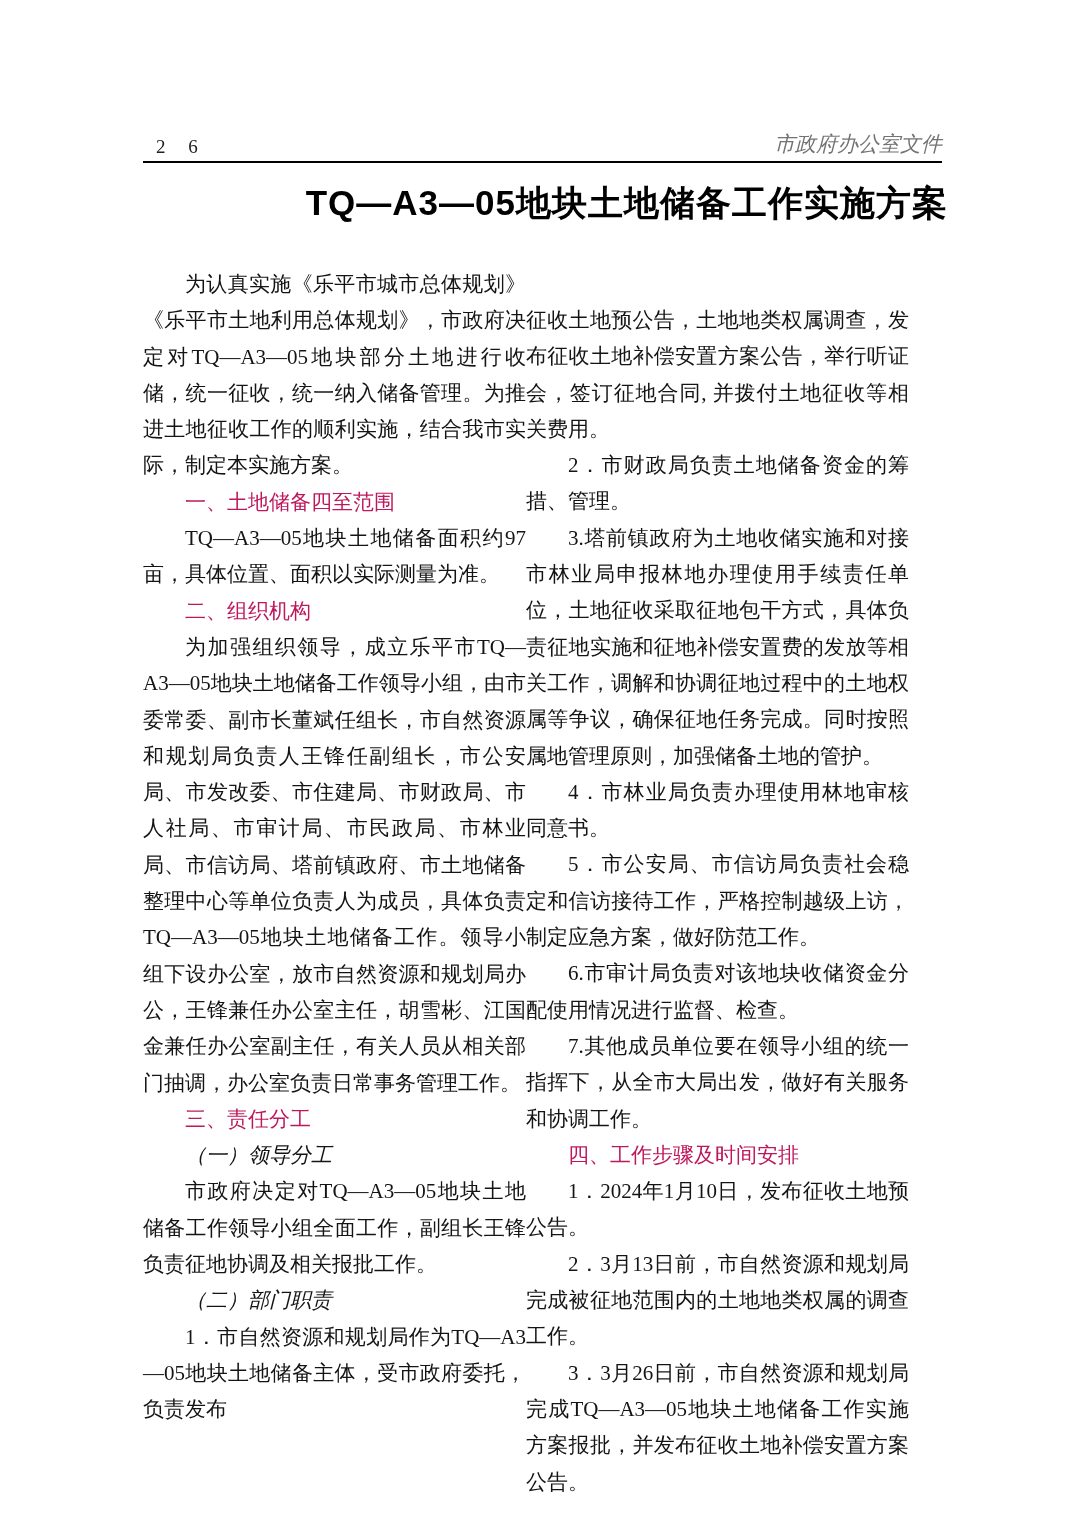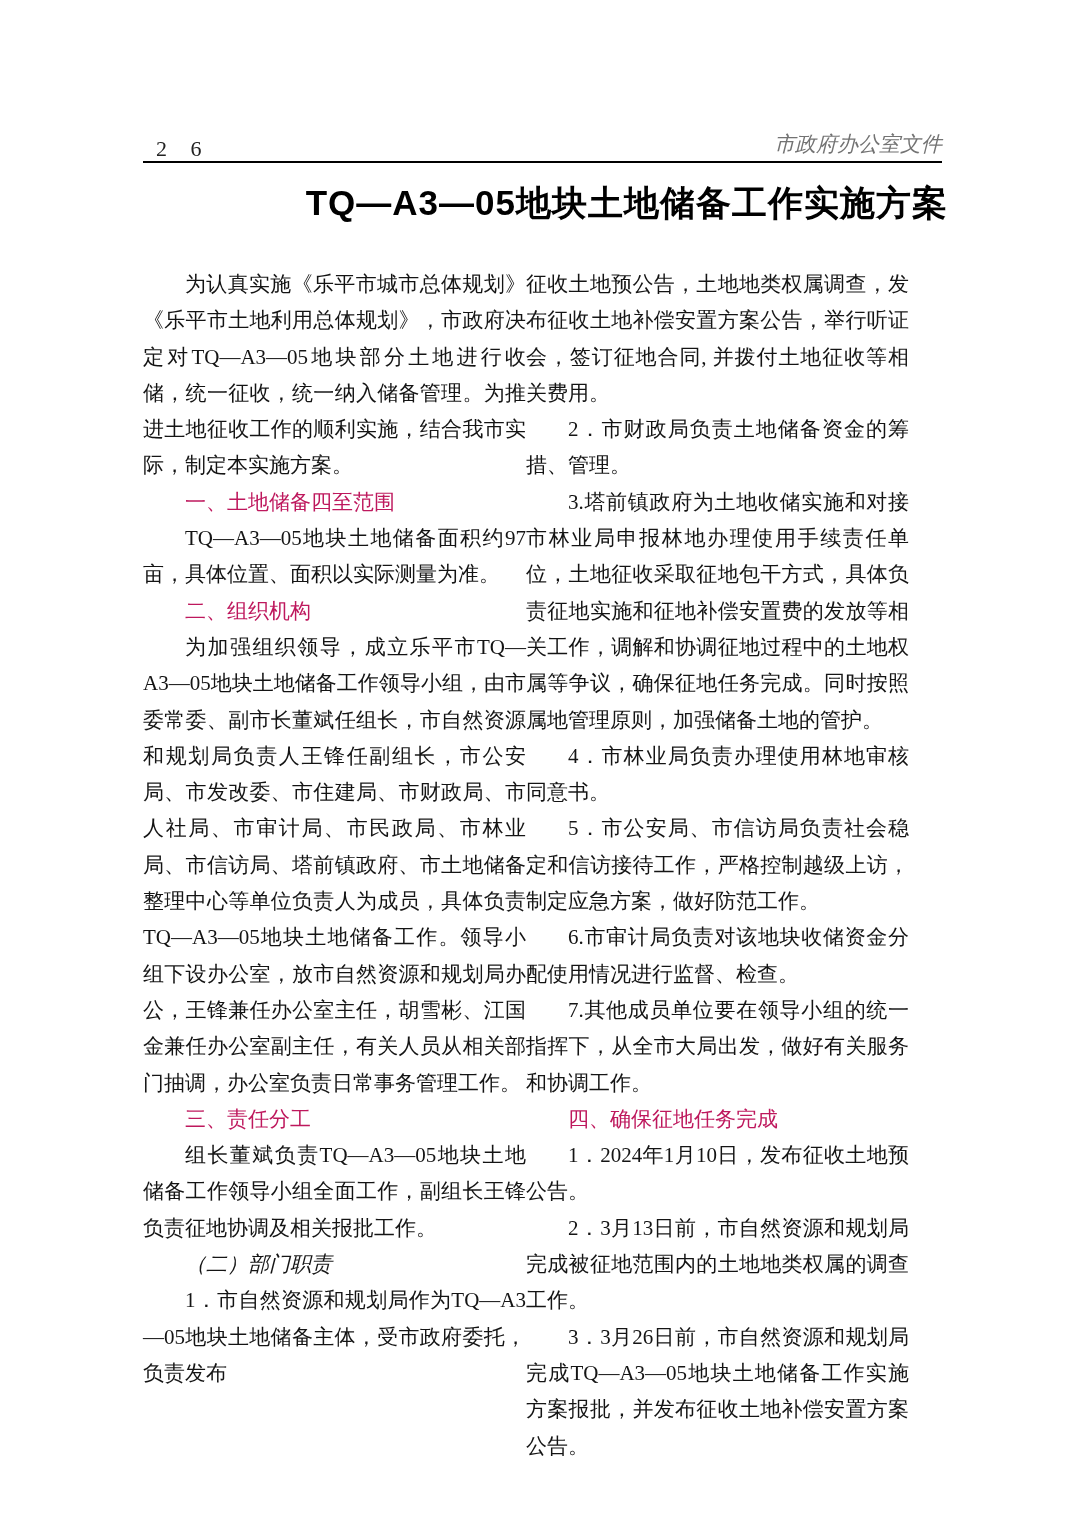--- a/index.html
+++ b/index.html
@@ -13,21 +13,21 @@
     height: 1520px;
     background: #ffffff;
     font-family: "Liberation Serif", "DejaVu Serif", serif;
     color: #1c1c1c;
     overflow: hidden;
   }
   .page-number {
     position: absolute;
     left: 156px;
     top: 136px;
-    font-size: 22px;
+    font-size: 19px;
     letter-spacing: 9px;
     color: #222;
   }
   .header-right {
     position: absolute;
     right: 132px;
     top: 130px;
     font-size: 21px;
     font-style: italic;
     color: #737373;
@@ -66,21 +66,21 @@
     line-height: 36.3px;
     text-align: justify;
     text-justify: inter-character;
     color: #141414;
   }
   .column p {
     margin: 0;
     padding: 0;
   }
   .paragraph { text-indent: 2em; }
-  .paragraph.no-indent { text-indent: 0; }
+  .paragraph.no-indent { text-indent: 0; margin-top: 36px; }
   .heading {
     text-indent: 2em;
     font-weight: 400;
     font-family: "Liberation Sans", "DejaVu Sans", sans-serif;
     color: #be185d;
   }
   .subheading {
     text-indent: 2em;
     font-style: italic;
   }
@@ -94,31 +94,32 @@
   <div class="header-rule"></div>
   <div class="doc-title">TQ—A3—05地块土地储备工作实施方案</div>
   <div class="columns">
     <div class="column" id="col-left">
         <p class="paragraph">为认真实施《乐平市城市总体规划》《乐平市土地利用总体规划》，市政府决定对TQ—A3—05地块部分土地进行收储，统一征收，统一纳入储备管理。为推进土地征收工作的顺利实施，结合我市实际，制定本实施方案。</p>
         <p class="heading">一、土地储备四至范围</p>
         <p class="paragraph">TQ—A3—05地块土地储备面积约97亩，具体位置、面积以实际测量为准。</p>
         <p class="heading">二、组织机构</p>
         <p class="paragraph">为加强组织领导，成立乐平市TQ—A3—05地块土地储备工作领导小组，由市委常委、副市长董斌任组长，市自然资源和规划局负责人王锋任副组长，市公安局、市发改委、市住建局、市财政局、市人社局、市审计局、市民政局、市林业局、市信访局、塔前镇政府、市土地储备整理中心等单位负责人为成员，具体负责TQ—A3—05地块土地储备工作。领导小组下设办公室，放市自然资源和规划局办公，王锋兼任办公室主任，胡雪彬、江国金兼任办公室副主任，有关人员从相关部门抽调，办公室负责日常事务管理工作。</p>
         <p class="heading">三、责任分工</p>
-        <p class="paragraph">组长董斌负责TQ—A3—05地块土地储备工作领导小组全面工作，副组长王锋负责征地协调及相关报批工作。</p>
+        <p class="subheading">（一）领导分工</p>
+        <p class="paragraph">市政府决定对TQ—A3—05地块土地储备工作领导小组全面工作，副组长王锋负责征地协调及相关报批工作。</p>
         <p class="subheading">（二）部门职责</p>
         <p class="paragraph">1．市自然资源和规划局作为TQ—A3—05地块土地储备主体，受市政府委托，负责发布</p>
       </div>
     <div class="column" id="col-right">
         <p class="paragraph no-indent">征收土地预公告，土地地类权属调查，发布征收土地补偿安置方案公告，举行听证会，签订征地合同, 并拨付土地征收等相关费用。</p>
         <p class="paragraph">2．市财政局负责土地储备资金的筹措、管理。</p>
         <p class="paragraph">3.塔前镇政府为土地收储实施和对接市林业局申报林地办理使用手续责任单位，土地征收采取征地包干方式，具体负责征地实施和征地补偿安置费的发放等相关工作，调解和协调征地过程中的土地权属等争议，确保征地任务完成。同时按照属地管理原则，加强储备土地的管护。</p>
         <p class="paragraph">4．市林业局负责办理使用林地审核同意书。</p>
         <p class="paragraph">5．市公安局、市信访局负责社会稳定和信访接待工作，严格控制越级上访，制定应急方案，做好防范工作。</p>
         <p class="paragraph">6.市审计局负责对该地块收储资金分配使用情况进行监督、检查。</p>
         <p class="paragraph">7.其他成员单位要在领导小组的统一指挥下，从全市大局出发，做好有关服务和协调工作。</p>
-        <p class="heading">四、确保征地任务完成</p>
+        <p class="heading">四、工作步骤及时间安排</p>
         <p class="paragraph">1．2024年1月10日，发布征收土地预公告。</p>
         <p class="paragraph">2．3月13日前，市自然资源和规划局完成被征地范围内的土地地类权属的调查工作。</p>
         <p class="paragraph">3．3月26日前，市自然资源和规划局完成TQ—A3—05地块土地储备工作实施方案报批，并发布征收土地补偿安置方案公告。</p>
       </div>
   </div>
 </div>
 
 </body></html>

